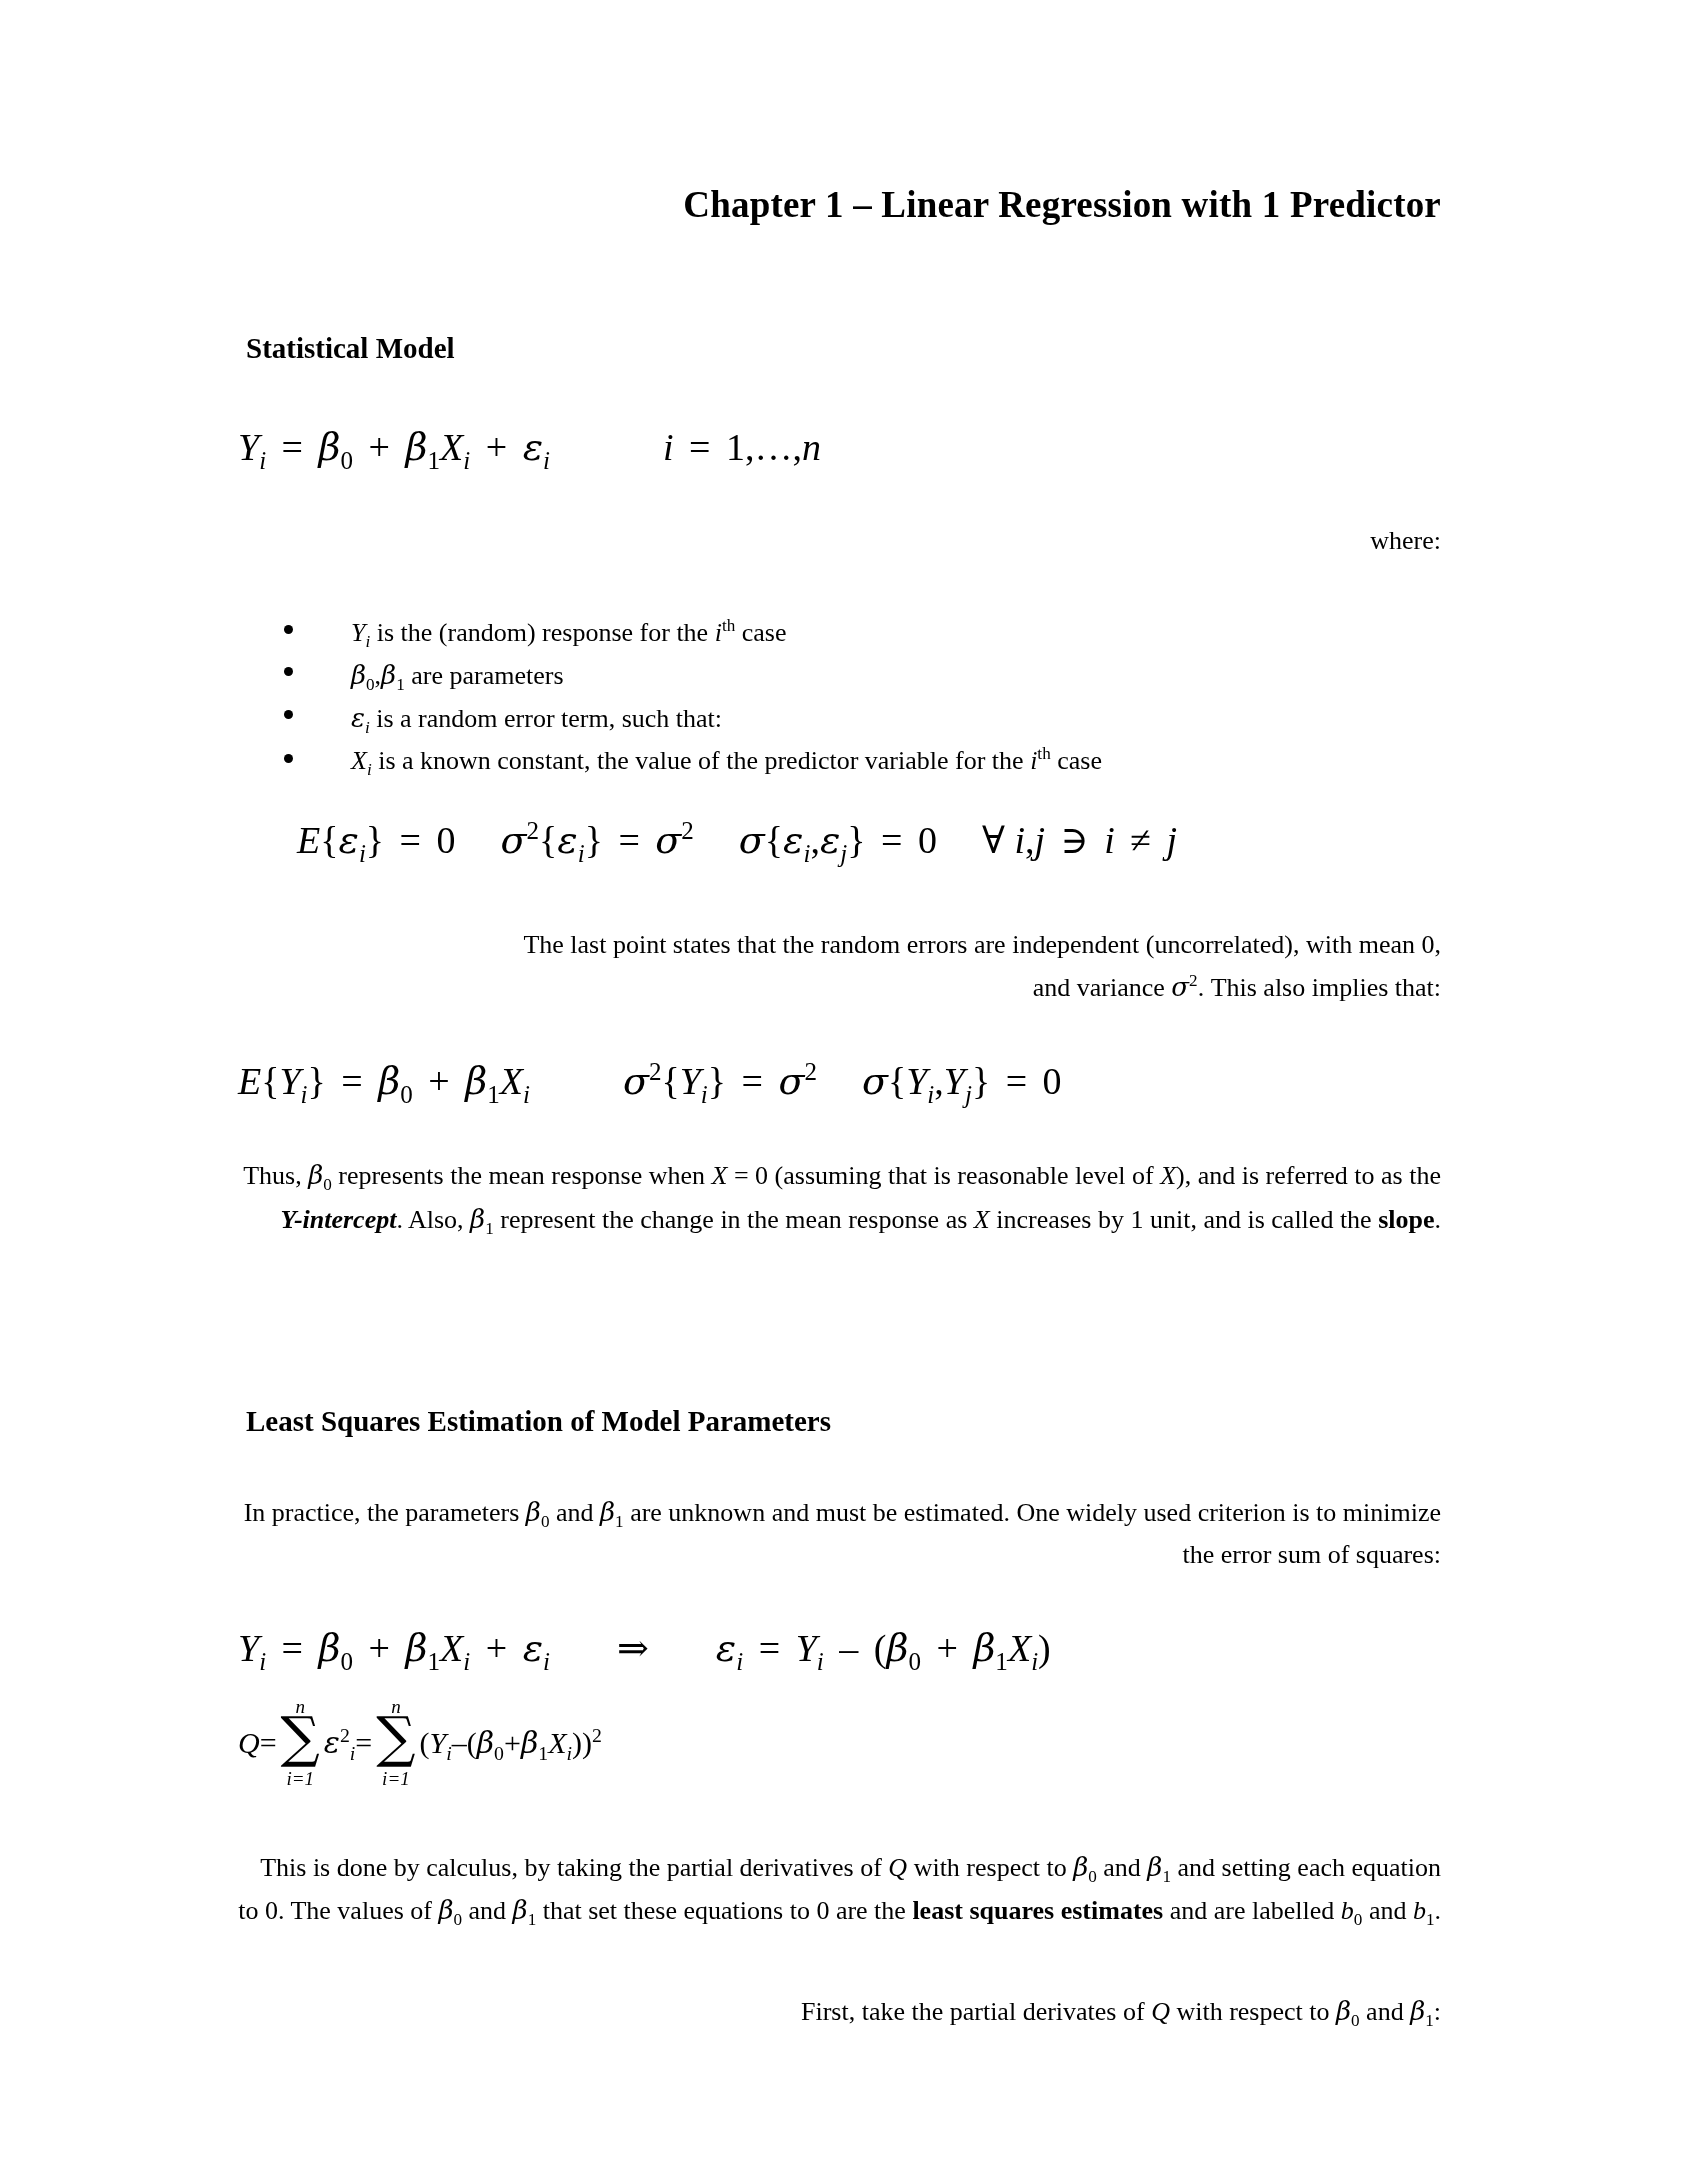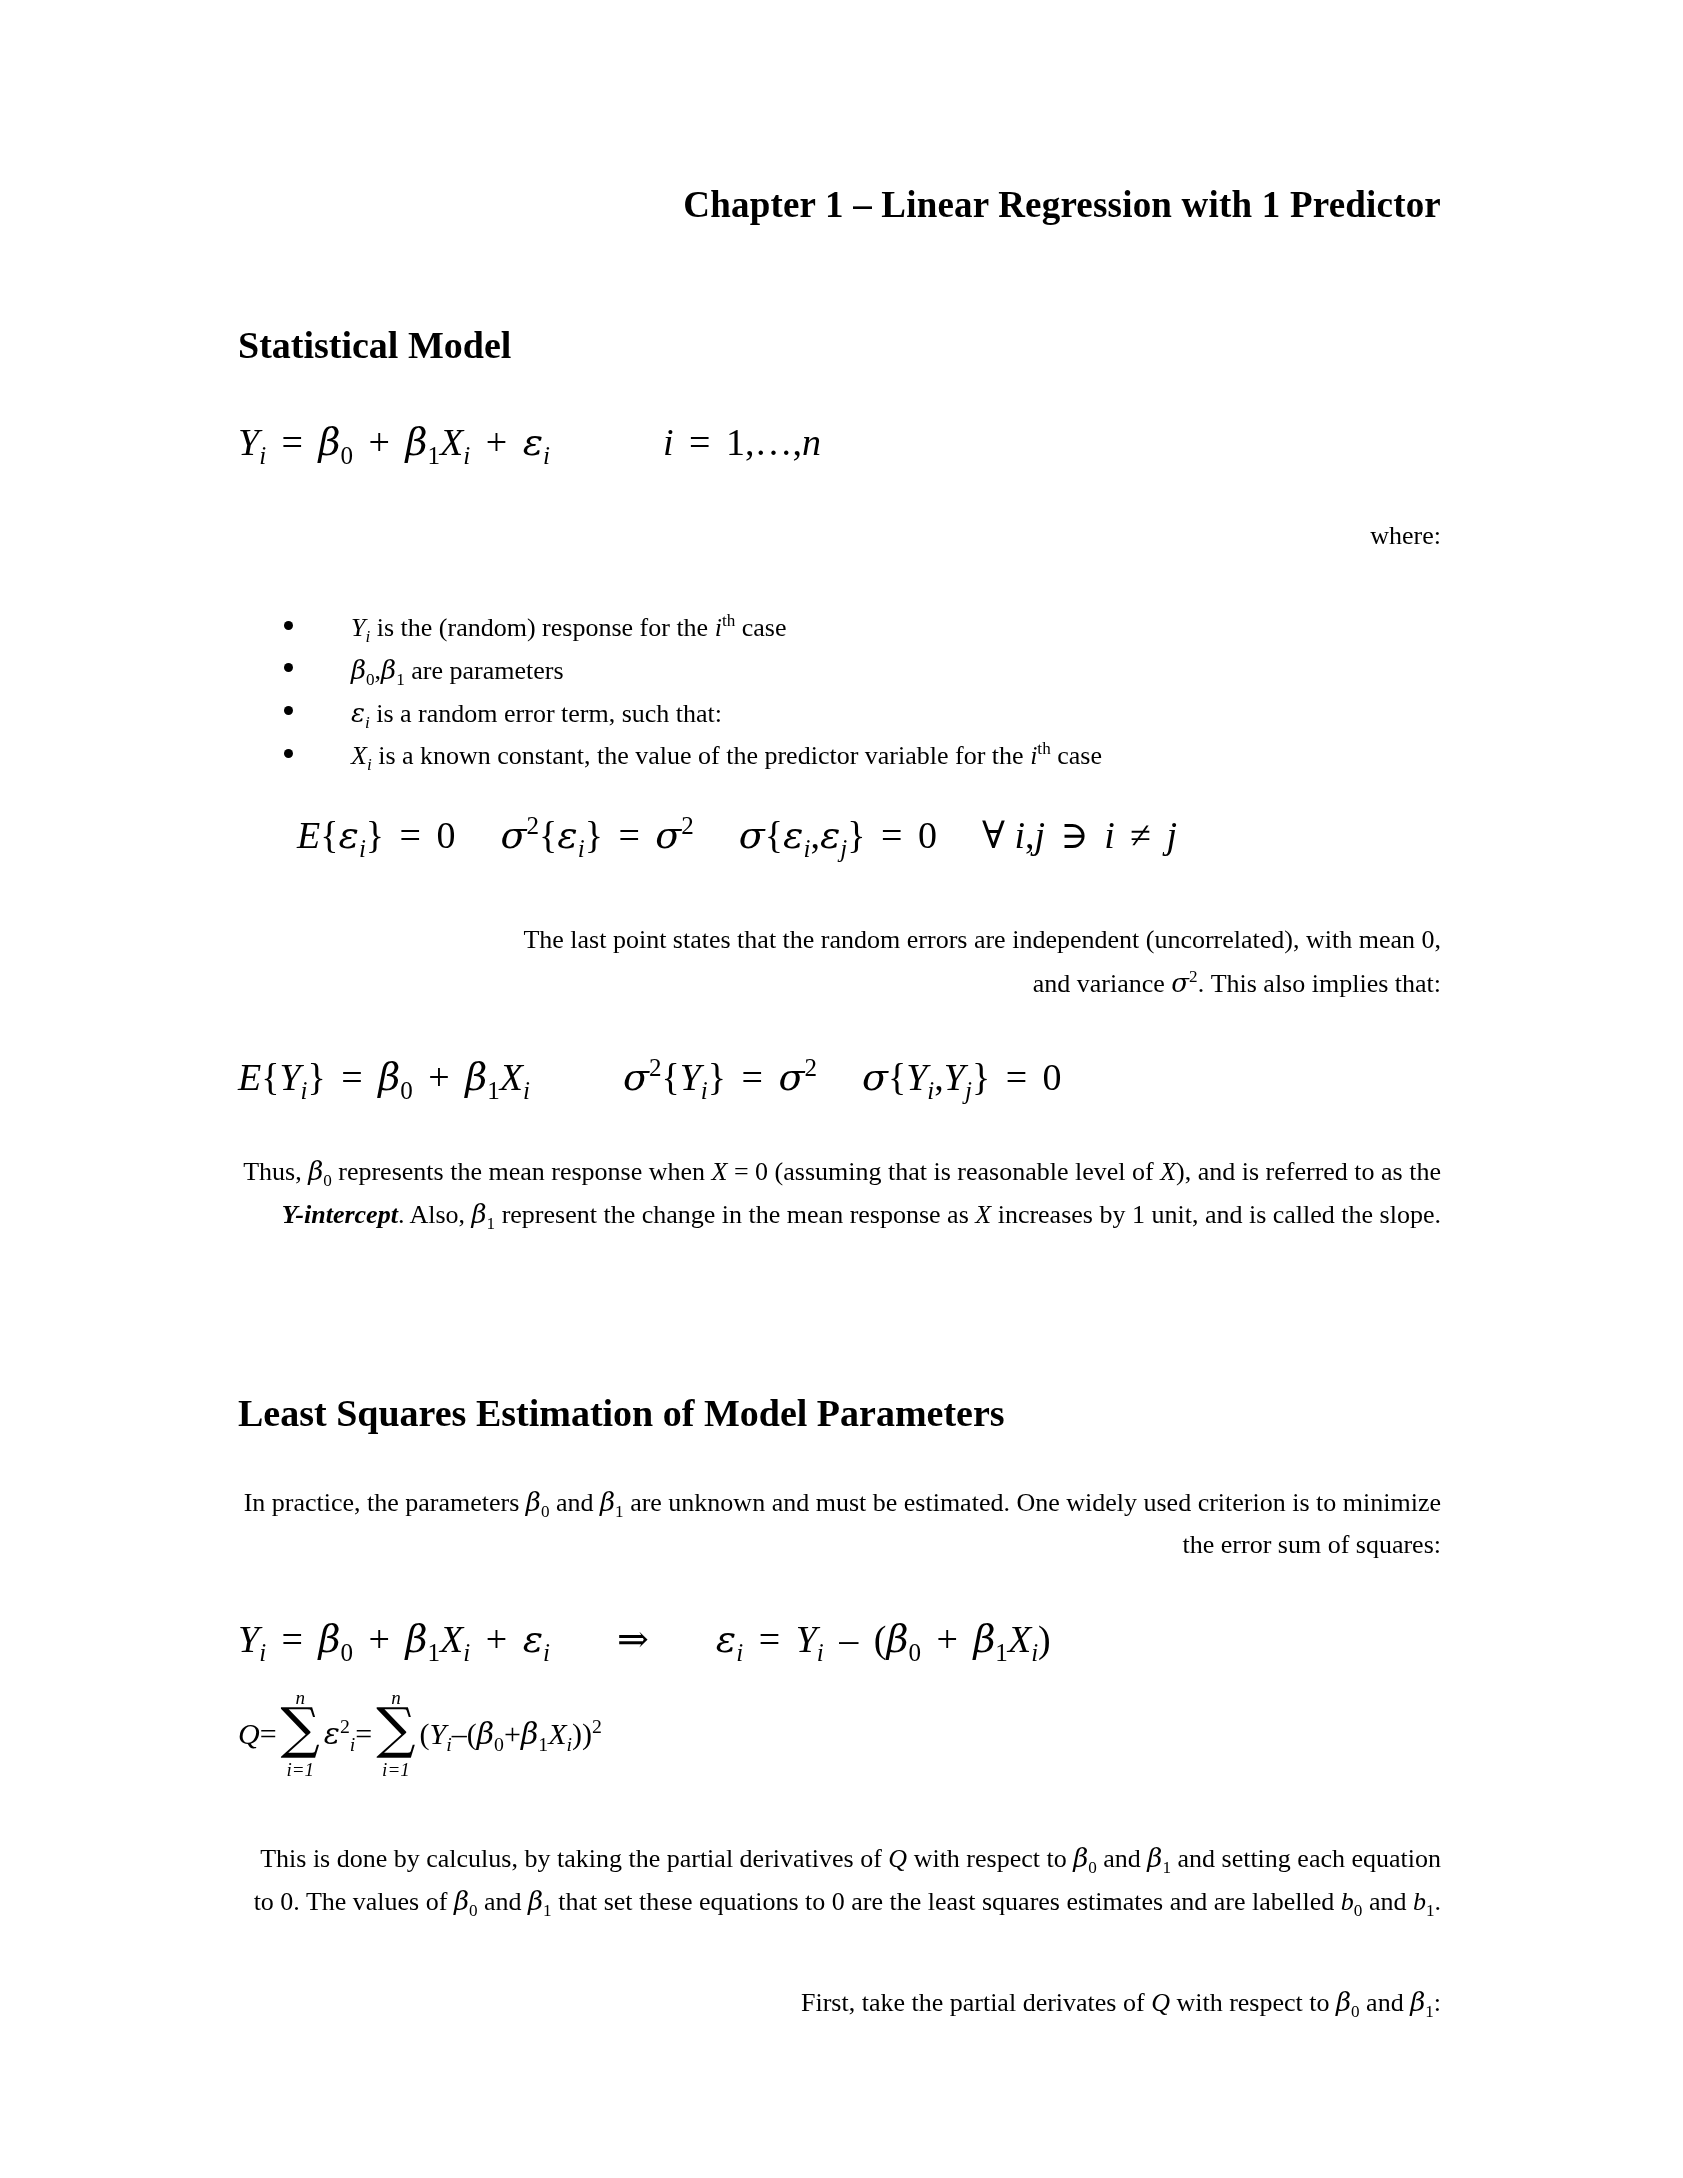--- a/index.html
+++ b/index.html
@@ -31,34 +31,34 @@
   
   .doc-title {
     font-size: 37px;
     font-weight: bold;
     text-align: right;
     letter-spacing: 0.2px;
     margin: 0 0 0 0;
     line-height: 1.2;
   }
   .section-heading {
-    font-size: 38px;
+    font-size: 29px;
     font-weight: bold;
-    margin: 0;
+    margin: 8px;
     line-height: 1.25;
   }
 
   
   .para {
     font-size: 26px;
     line-height: 1.62;
     margin: 0;
     text-align: right;
   }
-  .bold { font-weight: normal; }
+  .bold { font-weight: bold; }
   .bi   { font-weight: bold; font-style: italic; }
 
   
   .mvar {
     font-style: italic;
     font-family: "Liberation Serif", "DejaVu Serif", serif;
   }
   .mgreek {
     font-style: italic;
     font-family: "DejaVu Serif", "Liberation Serif", serif;

